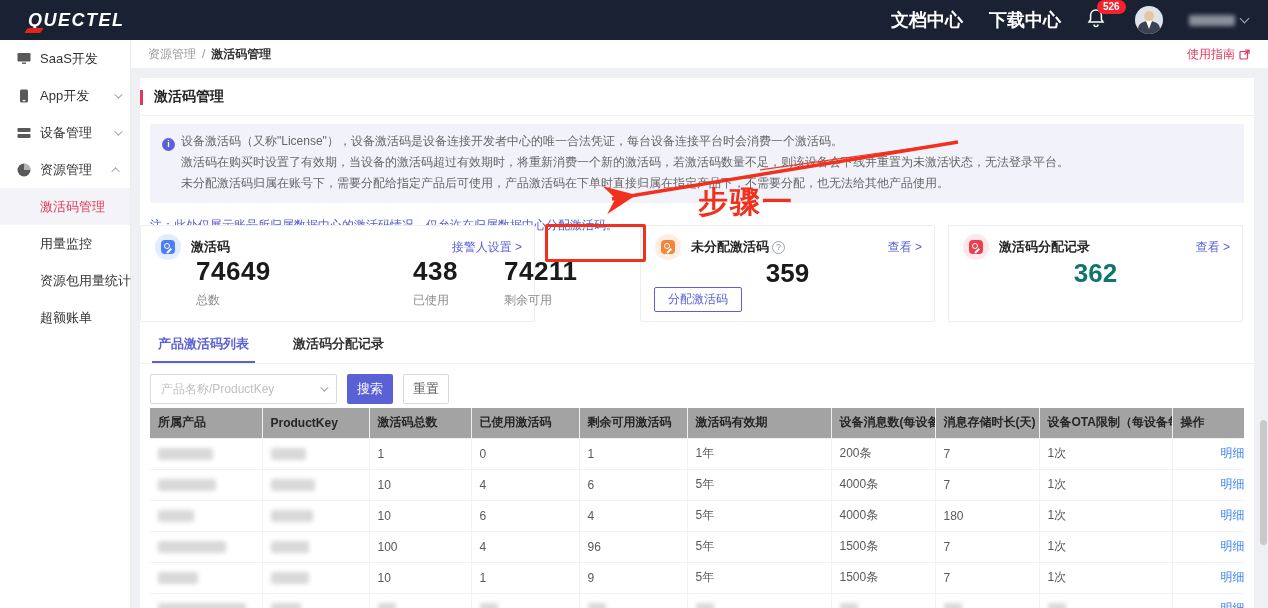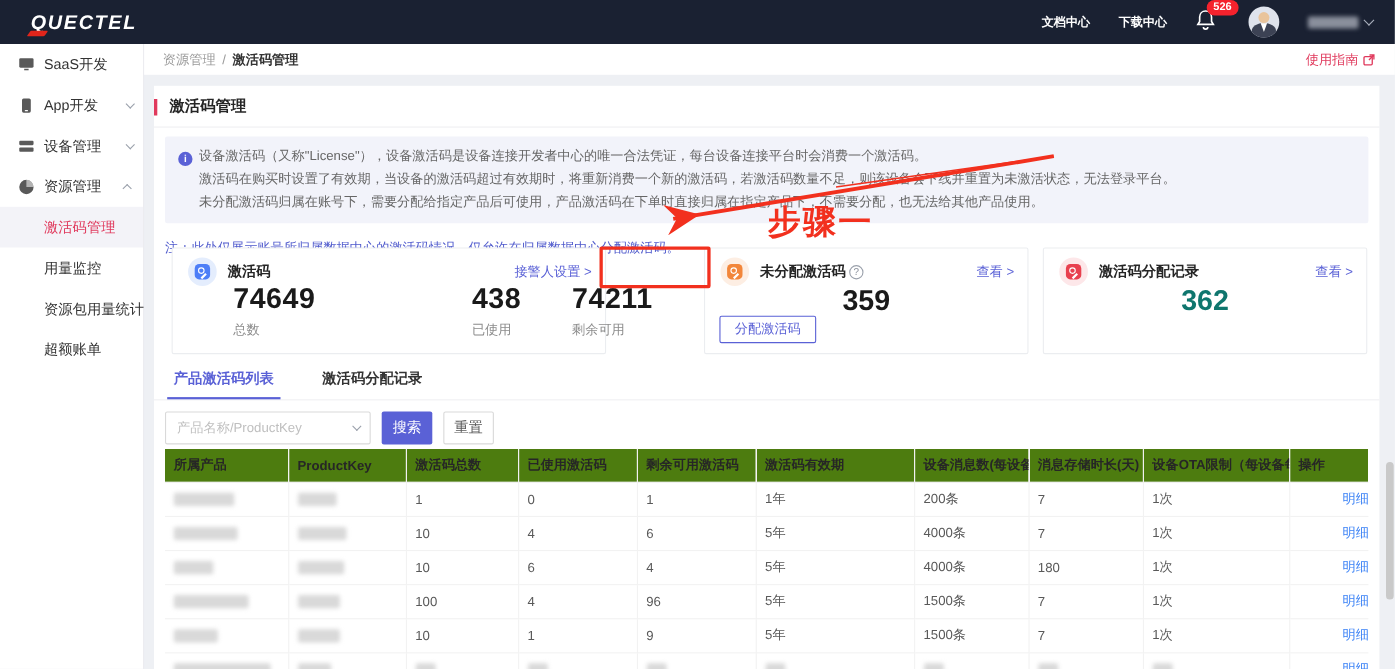--- a/index.html
+++ b/index.html
@@ -6,21 +6,21 @@
   html,body { width:1268px; height:608px; overflow:hidden; background:#eef0f4;
     font-family:"Liberation Sans","DejaVu Sans",sans-serif; }
 
   
   .topbar { position:absolute; left:0; top:0; width:1268px; height:40px; background:#1a2132;
     display:flex; align-items:center; justify-content:space-between; padding:0 20px 0 28px; z-index:30; }
   .brand { color:#fff; font-size:18px; font-weight:800; font-style:italic; letter-spacing:1.5px; position:relative; }
   .brand-swoosh { position:absolute; left:-2px; bottom:-2px; width:16px; height:5px; background:#e1251b;
     transform:skewX(-35deg); border-radius:1px; }
   .topbar-right { display:flex; align-items:center; gap:26px; }
-  .topbar-link { color:#fff; font-size:11px; font-weight:600; cursor:pointer; }
+  .topbar-link { color:#fff; font-size:18px; font-weight:600; cursor:pointer; }
   .bell-wrap { position:relative; width:22px; height:24px; }
   .bell-badge { position:absolute; top:-8px; left:10px; background:#f5222d; color:#fff; font-size:10px;
     font-weight:700; border-radius:9px; padding:1px 6px; line-height:12px; }
   .avatar { width:28px; height:28px; border-radius:50%; background:#dfe3ec; overflow:hidden; position:relative; }
   .avatar .head { position:absolute; left:9px; top:5px; width:10px; height:10px; border-radius:50%; background:#e9c49c; }
   .avatar .body { position:absolute; left:3px; top:15px; width:22px; height:14px; border-radius:50% 50% 0 0; background:#3c4254; }
   .avatar .shirt { position:absolute; left:11px; top:15px; width:6px; height:8px; background:#fff; clip-path:polygon(0 0,100% 0,50% 100%); }
   .user-blur { width:46px; height:11px; border-radius:2px; background:#8a8f9c; filter:blur(2px); }
   .caret-down { width:7px; height:7px; border-right:1.5px solid #aab0bd; border-bottom:1.5px solid #aab0bd;
     transform:rotate(45deg); margin-top:-3px; }
@@ -55,21 +55,21 @@
   .info-line { font-size:12px; color:#666; line-height:21px; white-space:nowrap; }
   .info-line .i-icon { display:inline-flex; width:13px; height:13px; border-radius:50%; background:#5a61d6; color:#fff;
     font-size:9px; font-weight:700; align-items:center; justify-content:center; margin-right:6px; vertical-align:-2px;
     font-style:normal; }
   .info-line.cont { padding-left:19px; }
 
   .note { margin:14px 10px 0 10px; font-size:12px; color:#4e59cc; }
 
   
   .stat-card { position:absolute; top:147px; height:97px; background:#fff; border:1px solid #ebedf0; border-radius:2px; }
-  .stat-card.c1 { left:16px;  width:395px; }
+  .stat-card.c1 { left:0;  width:395px; }
   .stat-card.c2 { left:500px; width:295px; }
   .stat-card.c3 { left:808px; width:295px; }
   .sc-head { display:flex; align-items:center; padding:8px 12px 0 14px; }
   .sc-icon { width:26px; height:26px; border-radius:50%; display:flex; align-items:center; justify-content:center; flex:none; }
   .sc-icon .tag { width:14px; height:14px; border-radius:4px; position:relative; }
   .sc-icon .tag::after { content:""; position:absolute; left:3px; top:3px; width:4px; height:4px; border:1.3px solid #fff; border-radius:50%; }
   .sc-icon .tag::before { content:""; position:absolute; right:3px; bottom:3px; width:6px; height:1.5px; background:#fff; transform:rotate(-45deg); }
   .sc-icon.blue { background:#e4edfd; } .sc-icon.blue .tag { background:#4d7ef7; }
   .sc-icon.orange { background:#fdeee3; } .sc-icon.orange .tag { background:#f2863a; }
   .sc-icon.red { background:#fde7e9; } .sc-icon.red .tag { background:#e8404f; }
@@ -96,21 +96,21 @@
   .select { width:187px; height:30px; border:1px solid #d9d9d9; border-radius:2px; display:flex; align-items:center;
     padding:0 10px; cursor:pointer; background:#fff; }
   .select .ph { font-size:12px; color:#bfbfbf; flex:1; }
   .btn-primary { margin-left:10px; width:46px; height:30px; background:#5a61d6; color:#fff; border:none;
     border-radius:2px; font-size:13px; cursor:pointer; }
   .btn-plain { margin-left:10px; width:46px; height:30px; background:#fff; color:#595959; border:1px solid #d9d9d9;
     border-radius:2px; font-size:13px; cursor:pointer; }
 
   
   table.grid { position:absolute; left:10px; top:330px; width:1094px; border-collapse:collapse; table-layout:fixed; }
-  .grid th { background:#4d7c0f; font-size:12px; color:#262626; font-weight:700; text-align:left; height:30px;
+  .grid th { background:#a3a3a3; font-size:12px; color:#262626; font-weight:700; text-align:left; height:30px;
     padding:0 8px; border-right:1px solid #f0f0f0; border-bottom:1px solid #f0f0f0; white-space:nowrap; overflow:hidden; }
   .grid th:last-child, .grid td:last-child { border-right:none; }
   .grid td { font-size:12px; color:#595959; height:31px; padding:0 8px; border-right:1px solid #f2f2f2;
     border-bottom:1px solid #f2f2f2; white-space:nowrap; overflow:hidden; }
   .grid .link { color:#3b82f6; cursor:pointer;margin-left:40px; }
   .blur { height:12px; border-radius:2px; background:#d9d9d9; filter:blur(2px); }
   tr:nth-child(1) .blur.p{width:55px} tr:nth-child(1) .blur.k{width:35px}
   tr:nth-child(2) .blur.p{width:58px} tr:nth-child(2) .blur.k{width:44px}
   tr:nth-child(3) .blur.p{width:36px} tr:nth-child(3) .blur.k{width:42px}
   tr:nth-child(4) .blur.p{width:68px} tr:nth-child(4) .blur.k{width:38px}

